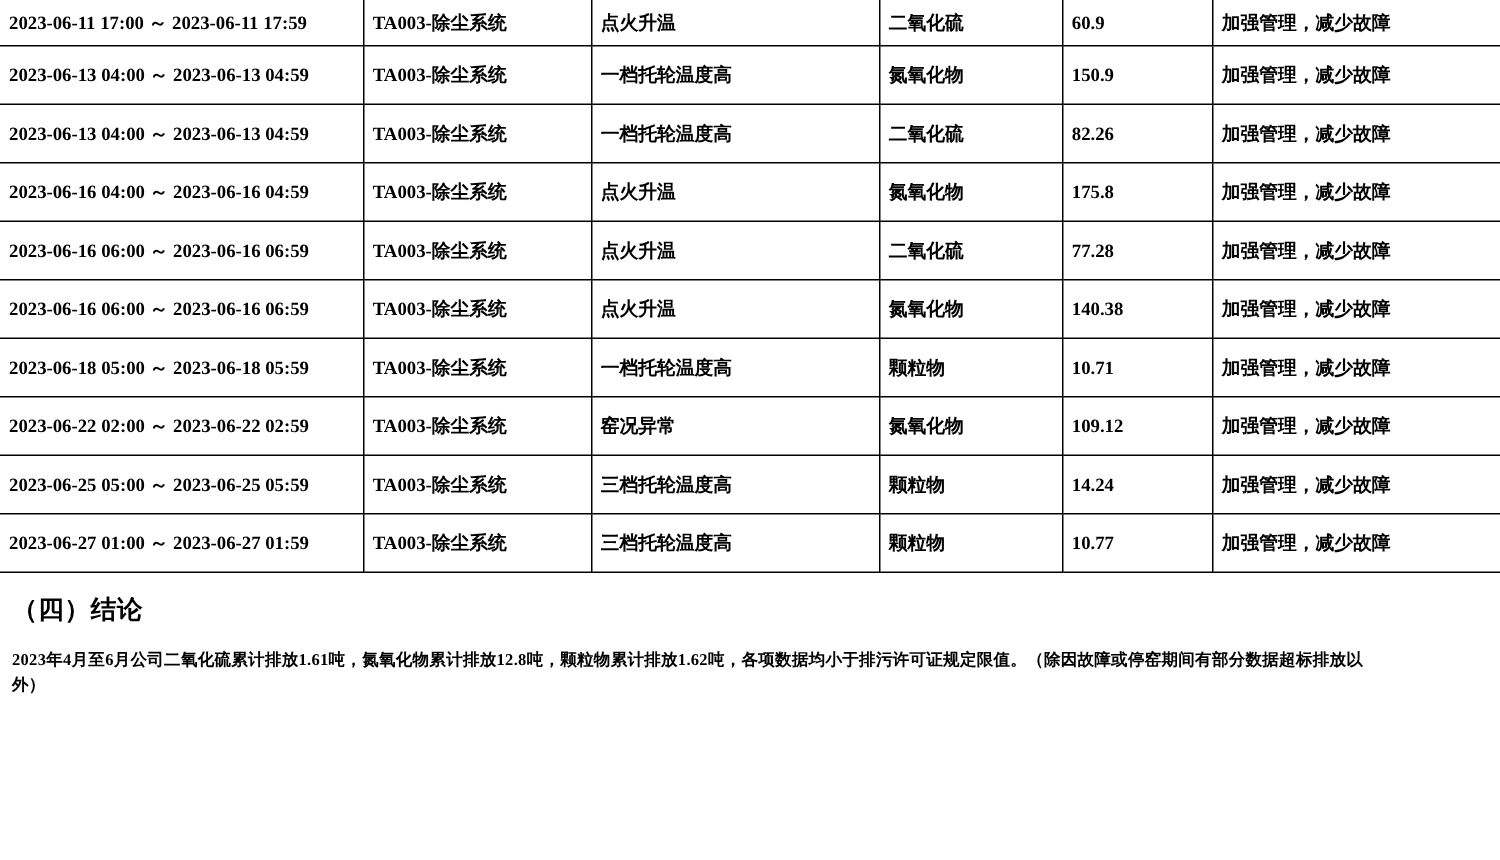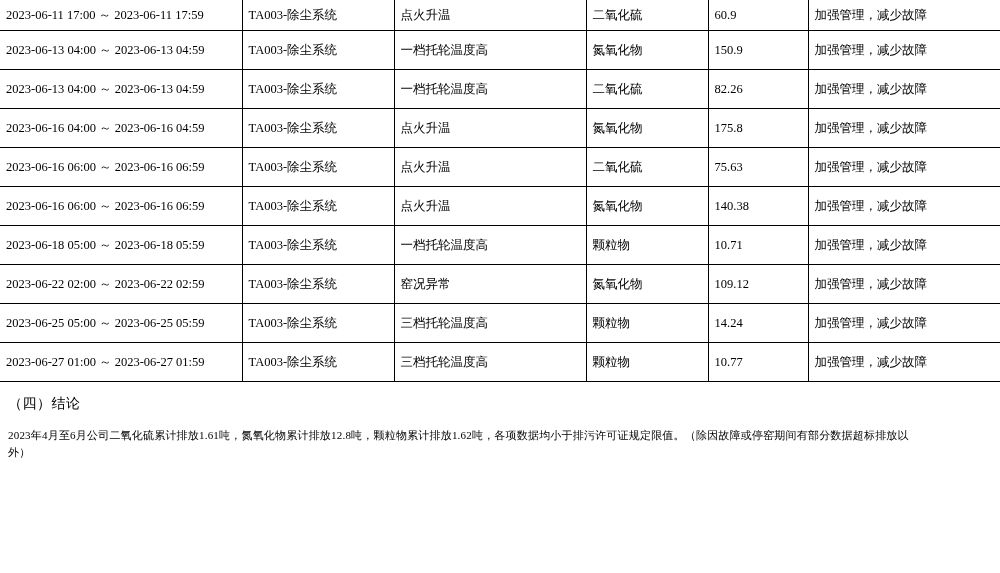--- a/index.html
+++ b/index.html
@@ -12,20 +12,21 @@
     height: 573px;
     font-family: "Liberation Serif", serif;
     color: #000000;
     overflow: hidden;
   }
   .page {
     position: relative;
     width: 928px;
     height: 573px;
     box-sizing: border-box;
+    font-weight: bold;
   }
   table.data-table {
     border-collapse: collapse;
     width: 1000px;
     table-layout: fixed;
     margin: 0;
   }
   table.data-table td {
     border: 1px solid #000000;
     height: 38px;
@@ -47,21 +48,21 @@
   
   table.data-table tr:first-child td {
     height: 30px;
     border-top: none;
   }
   
   table.data-table tr td:first-child { border-left: none; }
   table.data-table tr td:last-child { border-right: none; }
 
   .section-heading {
-    font-size: 14px;
+    font-size: 17px;
     font-family: "Liberation Serif", serif;
     margin: 13px 0 0 8px;
     letter-spacing: 0.5px;
   }
   .paragraph {
     font-size: 11px;
     font-family: "Liberation Serif", serif;
     margin: 14px 0 0 8px;
     line-height: 1.5;
     letter-spacing: 0.2px;
@@ -112,21 +113,21 @@
         <td>点火升温</td>
         <td>氮氧化物</td>
         <td>175.8</td>
         <td>加强管理，减少故障</td>
       </tr>
       <tr>
         <td>2023-06-16 06:00 ～ 2023-06-16 06:59</td>
         <td>TA003-除尘系统</td>
         <td>点火升温</td>
         <td>二氧化硫</td>
-        <td>75.63</td>
+        <td>77.28</td>
         <td>加强管理，减少故障</td>
       </tr>
       <tr>
         <td>2023-06-16 06:00 ～ 2023-06-16 06:59</td>
         <td>TA003-除尘系统</td>
         <td>点火升温</td>
         <td>氮氧化物</td>
         <td>140.38</td>
         <td>加强管理，减少故障</td>
       </tr>

